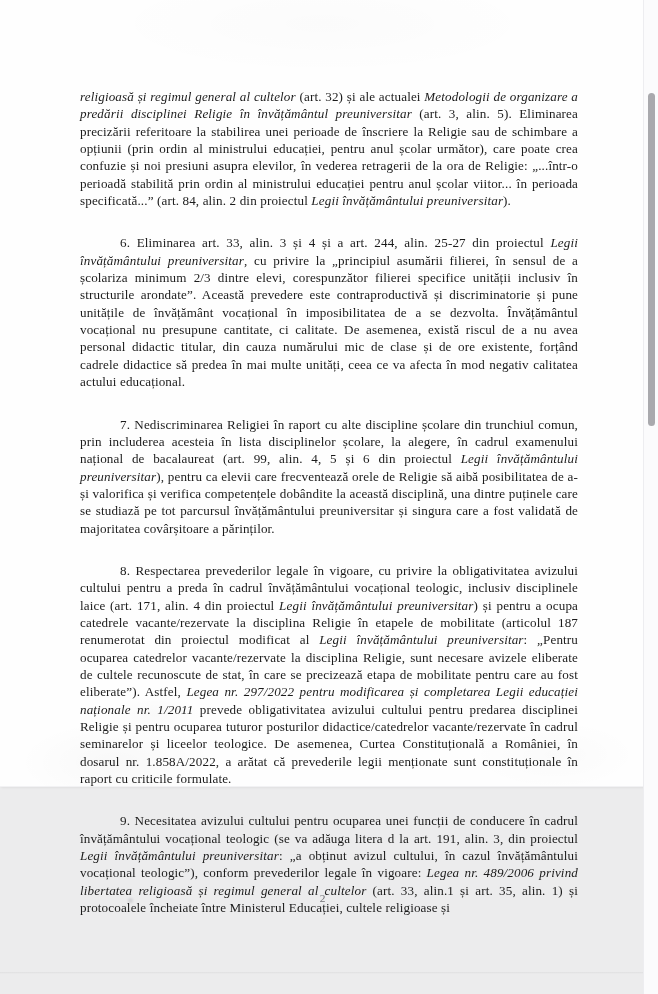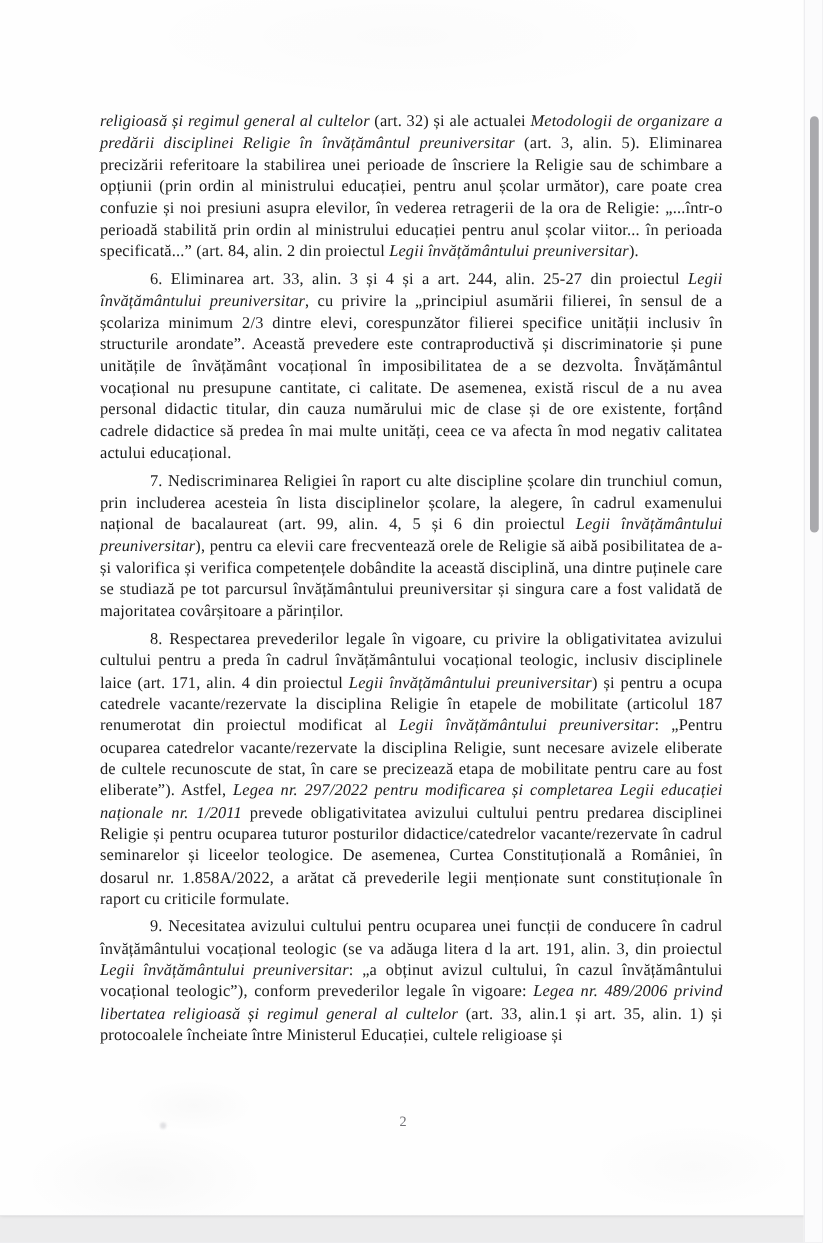--- a/index.html
+++ b/index.html
@@ -20,21 +20,21 @@
     height: 994px;
     background: #ececed;
   }
 
   
   #page-sheet {
     position: absolute;
     left: 0;
     top: 0;
     width: 645px;
-    height: 972px;
+    height: 786px;
     background: #fefefe;
     box-shadow: 0 0 0 1px #f2f2f4, 1px 1px 3px rgba(0,0,0,0.10);
   }
 
   
   #scan-grain {
     position: absolute;
     inset: 0;
     pointer-events: none;
     background:
@@ -58,21 +58,21 @@
     font-size: 13.1px;
     line-height: 17.35px;
     color: #1b1b1b;
     letter-spacing: 0.01em;
     -webkit-font-smoothing: antialiased;
   }
   p.para.cont {
     text-indent: 0;
   }
   p.gap {
-    margin-top: 5px;
+    margin-top: 25px;
   }
 
   .it {
     font-style: italic;
   }
 
   
   #folio {
     position: absolute;
     left: 0;

